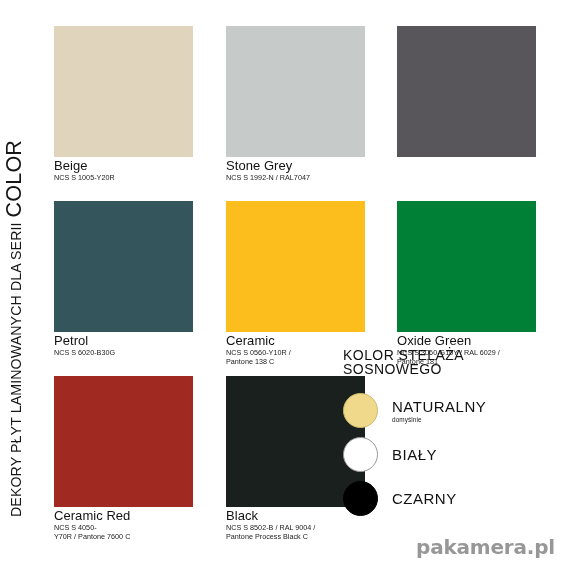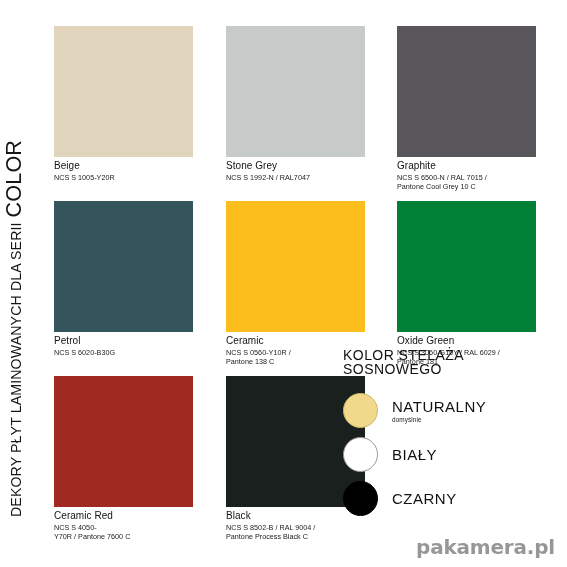--- a/index.html
+++ b/index.html
@@ -80,21 +80,21 @@
 
   .swatch {
     width: 139px;
     height: 131px;
     display: block;
   }
   .caption {
     margin-top: 4px;
   }
   .sw-name {
-    font-size: 10px;
+    font-size: 13px;
     line-height: 10.5px;
     color: #121212;
     letter-spacing: 0.05px;
   }
   .sw-code {
     font-size: 7.2px;
     line-height: 9.2px;
     color: #1a1a1a;
     letter-spacing: 0.02px;
     margin-top: 1px;
@@ -188,27 +188,20 @@
       <div class="caption">
         <div class="sw-name">Stone Grey</div>
         <div class="sw-code">
           <span class="line">NCS S 1992-N / RAL7047</span>
         </div>
       </div>
     </div>
 
     <div class="cell col3 row1">
       <span class="swatch" style="background:#58565a"></span>
-      <div class="caption">
-        <div class="sw-name">Graphite</div>
-        <div class="sw-code">
-          <span class="line">NCS S 6500-N / RAL 7015 /</span>
-          <span class="line">Pantone Cool Grey 10 C</span>
-        </div>
-      </div>
     </div>
 
     <div class="cell col1 row2">
       <span class="swatch" style="background:#35555c"></span>
       <div class="caption">
         <div class="sw-name">Petrol</div>
         <div class="sw-code">
           <span class="line">NCS S 6020-B30G</span>
         </div>
       </div>

